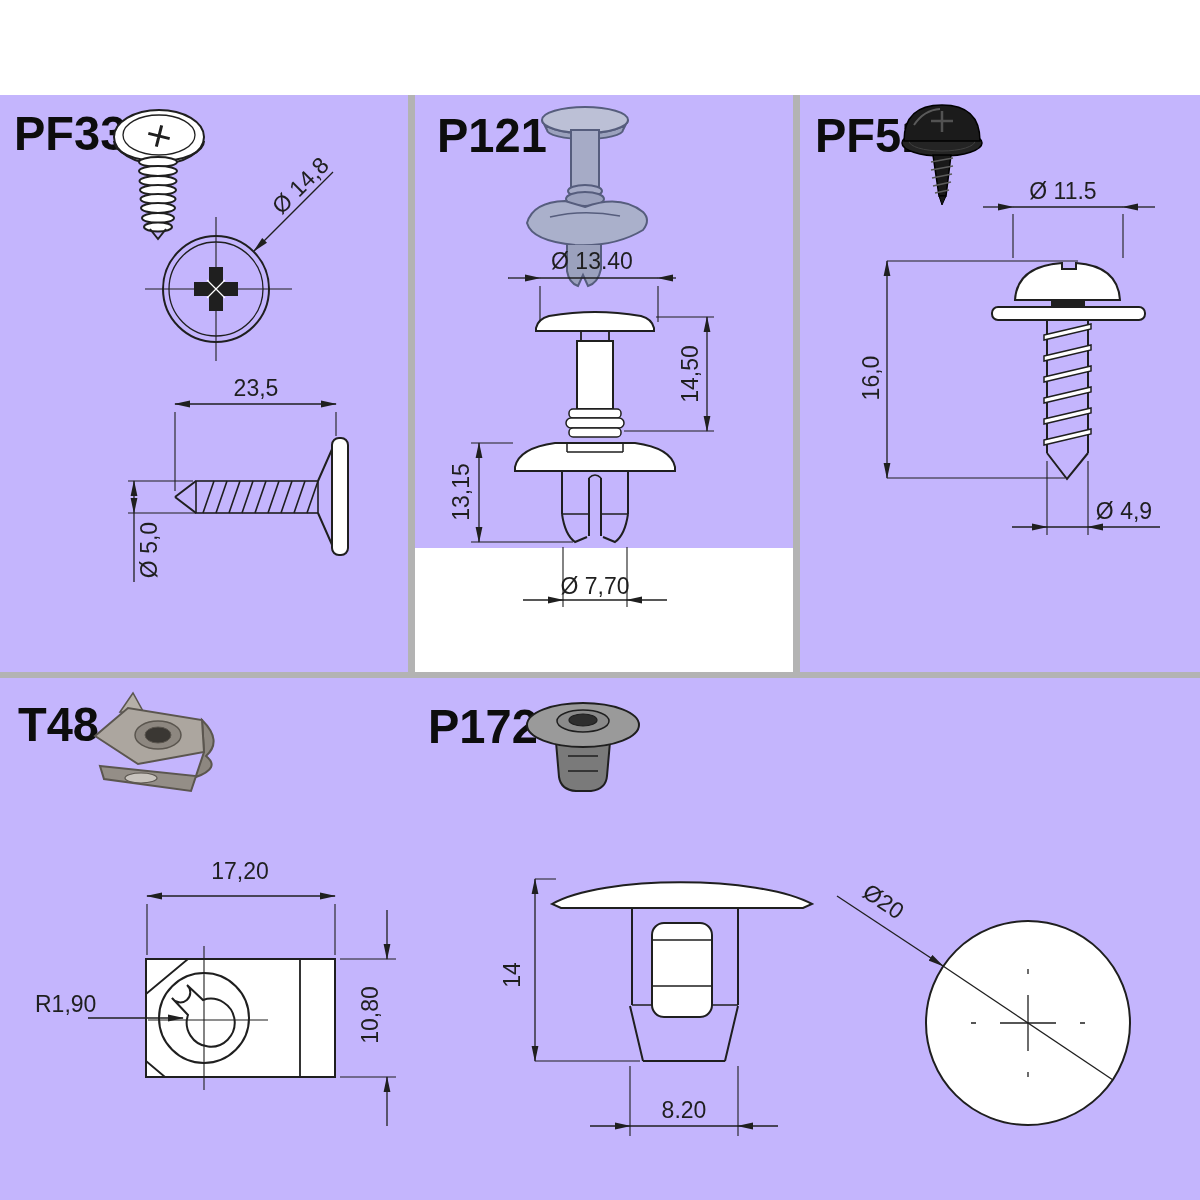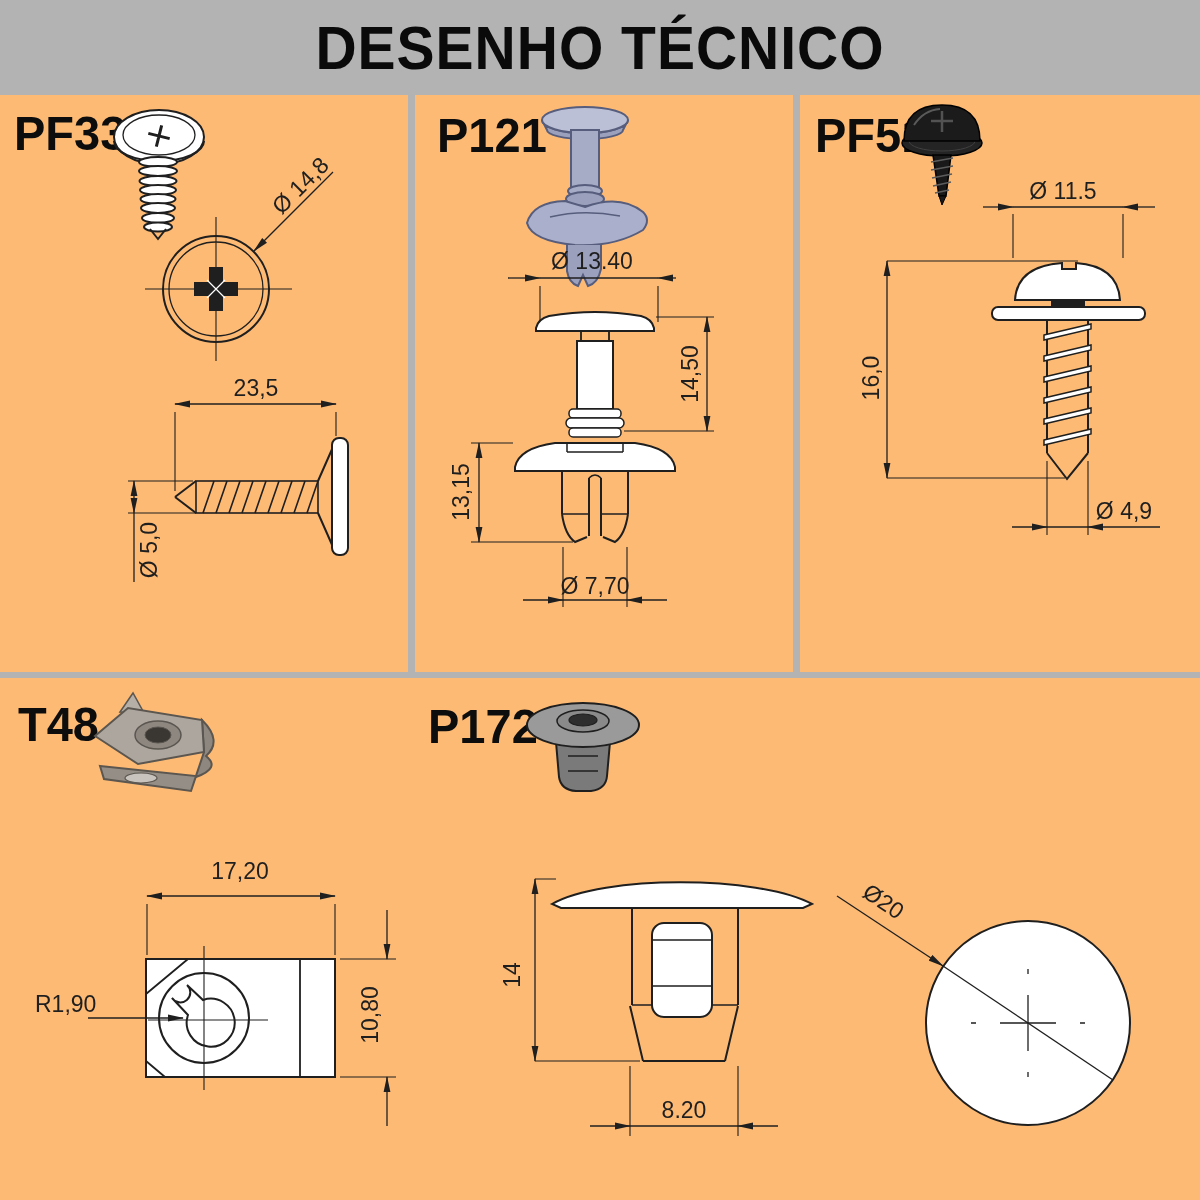--- a/index.html
+++ b/index.html
@@ -3,39 +3,36 @@
 <meta charset="utf-8">
 <style>
   html,body{margin:0;padding:0;background:#ffffff;}
   .page{position:relative;width:1200px;height:1200px;background:#ffffff;overflow:hidden;
         font-family:"Liberation Sans",sans-serif;}
   .hdr{position:absolute;left:0;top:0;width:1200px;height:95px;background:#b3b3b3;
        display:flex;align-items:center;justify-content:center;}
   .hdr h1{margin:0;font-size:57px;font-weight:bold;color:#0a0a0a;letter-spacing:1px;
           transform:scaleY(1.06);}
   .divider{position:absolute;background:#b3b3b3;}
-  .panel{position:absolute;background:#fdba74;}
+  .panel{position:absolute;background:#c4b5fd;}
   .plabel{position:absolute;font-size:47px;font-weight:bold;color:#0d0d0d;line-height:1;
           letter-spacing:0px;transform:scaleY(1.04);}
   svg{position:absolute;left:0;top:0;}
   svg text{font-family:"Liberation Sans",sans-serif;font-size:23px;fill:#1f1f1f;}
   .ln{stroke:#1f1f1f;fill:none;}
   .thin{stroke-width:1.1;}
   .dim{stroke-width:1.3;}
   .part{stroke-width:2;fill:#ffffff;}
   .part15{stroke-width:1.5;fill:#ffffff;}
 </style>
 </head>
 <body>
 
 <div class="page">
 
-  <div class="hdr">
-    <h1>DESENHO TÉCNICO</h1>
-  </div>
 
   <div class="divider" style="left:408px;top:95px;width:7px;height:577px"></div>
   <div class="divider" style="left:793px;top:95px;width:7px;height:577px"></div>
   <div class="divider" style="left:0;top:672px;width:1200px;height:6px"></div>
   <div class="divider" style="left:410px;top:678px;width:6px;height:522px"></div>
 
   <div class="panel" style="left:0;top:95px;width:408px;height:577px">
     <div class="plabel" style="left:14px;top:14px">PF33</div>
     <svg width="408" height="577" viewBox="0 0 408 577">
       <defs>
@@ -82,21 +79,21 @@
         <path class="ln" stroke-width="2" d="M318,386 L333,352 M318,418 L333,452"></path>
         <rect class="ln part" x="332" y="343" width="16" height="117" rx="7"></rect>
         <path class="ln thin" d="M193,386 H128 M196,418 H128"></path>
         <line class="ln dim" x1="134" y1="386" x2="134" y2="418" marker-start="url(#arr)" marker-end="url(#arr)"></line>
         <line class="ln dim" x1="134" y1="418" x2="134" y2="487"></line>
         <text text-anchor="middle" transform="translate(157,455) rotate(-90)">Ø 5,0</text>
       </g>
     </svg>
   </div>
 
-  <div class="panel" style="left:415px;top:95px;width:378px;height:577px">
+  <div class="panel" style="left:415px;top:95px;width:378px;height:453px">
     <div class="plabel" style="left:22px;top:16px">P121</div>
     <svg width="378" height="577" viewBox="0 0 378 577">
 
       <g stroke="#565d7d" stroke-width="2">
         <path d="M127,25 a43,13 0 0 0 86,0 l-5,10 a38,9 0 0 1 -76,0 z" fill="#9ba1bd"></path>
         <ellipse cx="170" cy="25" rx="43" ry="13" fill="#bcc0d6"></ellipse>
         <rect x="156" y="35" width="28" height="58" fill="#a6abc6"></rect>
         <ellipse cx="170" cy="96" rx="17" ry="6" fill="#a6abc6"></ellipse>
         <ellipse cx="170" cy="104" rx="19" ry="7" fill="#9ba1bd"></ellipse>
         <path d="M112,128 Q118,107 150,106 L170,112 Q205,99 228,117 Q236,125 228,135 Q200,152 160,150 Q117,146 112,128 z" fill="#aab0cb"></path>

